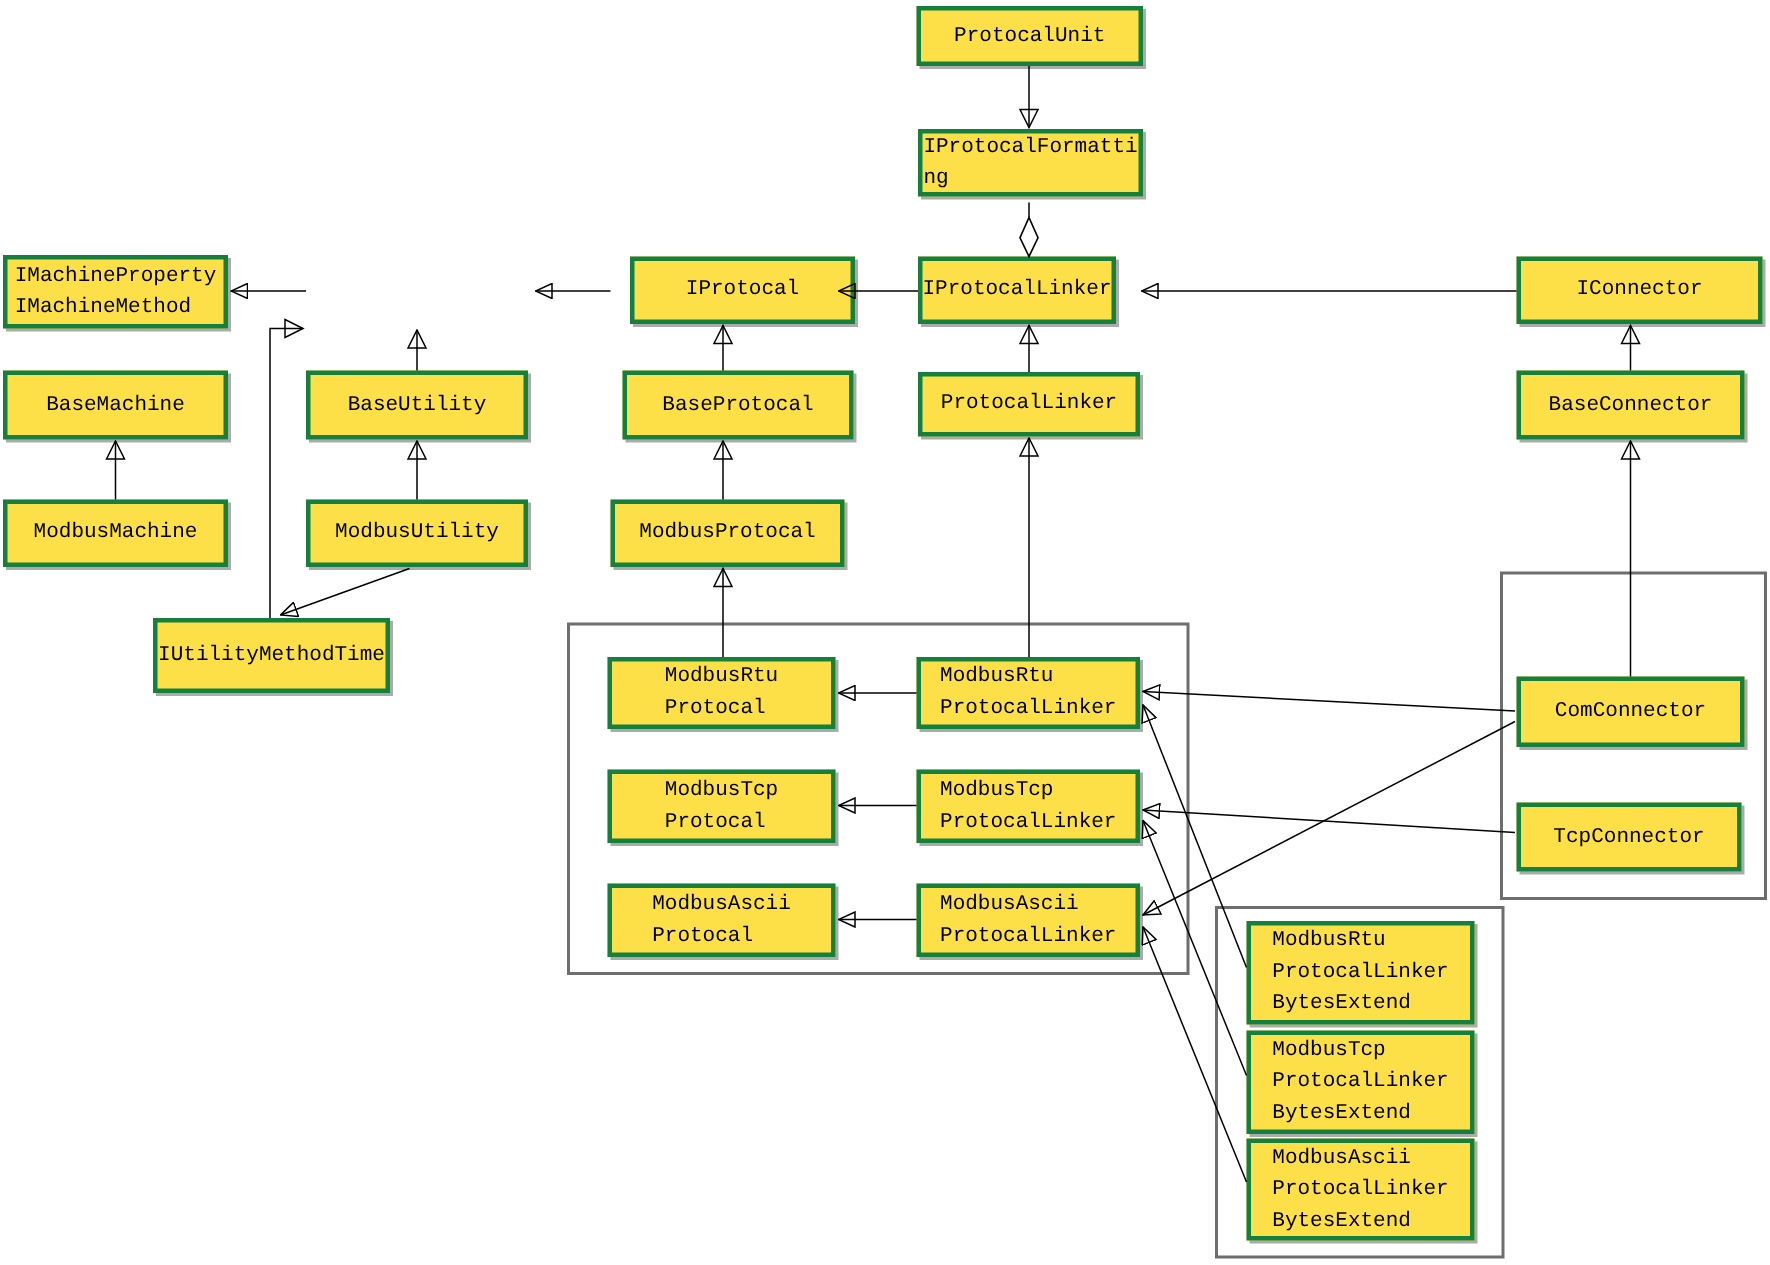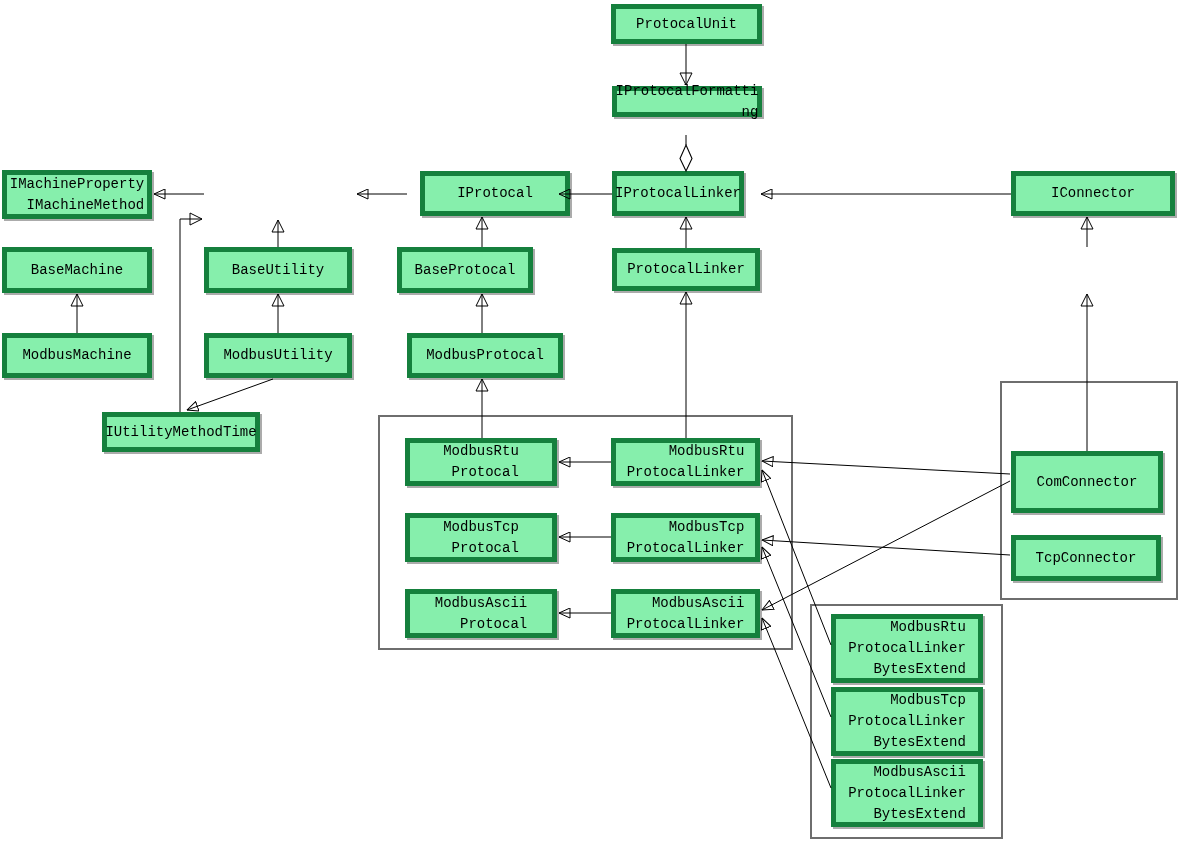--- a/index.html
+++ b/index.html
@@ -2,24 +2,24 @@
 <html><head>
 <meta charset="utf-8">
 <style>
   html,body{margin:0;padding:0;background:#fff;}
   #canvas{
     position:relative;width:1180px;height:843px;background:#ffffff;
     font-family:"Liberation Mono","DejaVu Sans Mono",monospace;color:#000;
     overflow:hidden;
   }
   .node{
-    position:absolute;box-sizing:border-box;background:#86efac;
-    border:5px solid #15803d;box-shadow:2px 2px 0 #ababab;
+    position:absolute;box-sizing:border-box;background:#fde047;
+    border:3px solid #15803d;box-shadow:2px 2px 0 #ababab;
     display:flex;align-items:center;justify-content:center;
-    text-align:right;white-space:pre-line;
+    text-align:left;white-space:pre-line;
     font-size:14px;line-height:1.5;padding:1px 2px;
   }
   .group{
     position:absolute;box-sizing:border-box;background:transparent;
     border:2px solid #6e6e6e;
   }
   #edges{
     position:absolute;left:0;top:0;width:1180px;height:843px;
     pointer-events:none;
   }
@@ -28,40 +28,41 @@
 </head>
 <body>
 
 <div id="canvas">
 
   <div class="group" style="left:378px;top:415px;width:415px;height:235px"></div>
   <div class="group" style="left:1000px;top:381px;width:178px;height:219px"></div>
   <div class="group" style="left:810px;top:604px;width:193px;height:235px"></div>
 
   <div class="node" style="left:611px;top:4px;width:151px;height:40px">ProtocalUnit</div>
-  <div class="node" style="left:612px;top:86px;width:150px;height:31px">IProtocalFormatti
+  <div class="node" style="left:612px;top:86px;width:150px;height:45px">IProtocalFormatti
 ng</div>
   <div class="node" style="left:612px;top:171px;width:132px;height:45px">IProtocalLinker</div>
   <div class="node" style="left:612px;top:248px;width:148px;height:43px">ProtocalLinker</div>
 
   <div class="node" style="left:2px;top:247px;width:150px;height:46px">BaseMachine</div>
   <div class="node" style="left:2px;top:170px;width:150px;height:49px">IMachineProperty
 IMachineMethod</div>
   <div class="node" style="left:2px;top:333px;width:150px;height:45px">ModbusMachine</div>
 
   <div class="node" style="left:204px;top:247px;width:148px;height:46px">BaseUtility</div>
   <div class="node" style="left:204px;top:333px;width:148px;height:45px">ModbusUtility</div>
-  <div class="node" style="left:102px;top:412px;width:158px;height:40px">IUtilityMethodTime</div>
+  <div class="node" style="left:102px;top:412px;width:158px;height:50px">IUtilityMethodTime</div>
 
   <div class="node" style="left:420px;top:171px;width:150px;height:45px">IProtocal</div>
-  <div class="node" style="left:397px;top:247px;width:136px;height:46px">BaseProtocal</div>
+  <div class="node" style="left:415px;top:247px;width:154px;height:46px">BaseProtocal</div>
   <div class="node" style="left:407px;top:333px;width:156px;height:45px">ModbusProtocal</div>
 
   <div class="node" style="left:1011px;top:171px;width:164px;height:45px">IConnector</div>
-  <div class="node" style="left:1011px;top:451px;width:152px;height:62px">ComConnector</div>
+  <div class="node" style="left:1011px;top:247px;width:152px;height:46px">BaseConnector</div>
+  <div class="node" style="left:1011px;top:451px;width:152px;height:47px">ComConnector</div>
   <div class="node" style="left:1011px;top:535px;width:150px;height:46px">TcpConnector</div>
 
   <div class="node" style="left:405px;top:438px;width:152px;height:48px">ModbusRtu
 Protocal</div>
   <div class="node" style="left:611px;top:438px;width:149px;height:48px">ModbusRtu
 ProtocalLinker</div>
   <div class="node" style="left:405px;top:513px;width:152px;height:49px">ModbusTcp
 Protocal</div>
   <div class="node" style="left:611px;top:513px;width:149px;height:49px">ModbusTcp
 ProtocalLinker</div>

